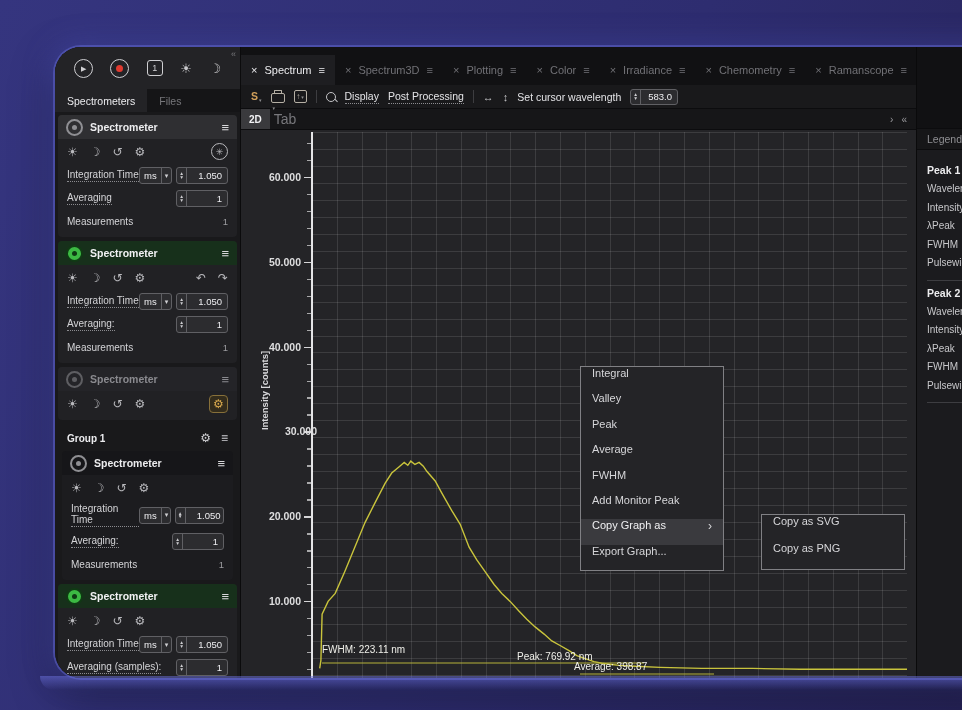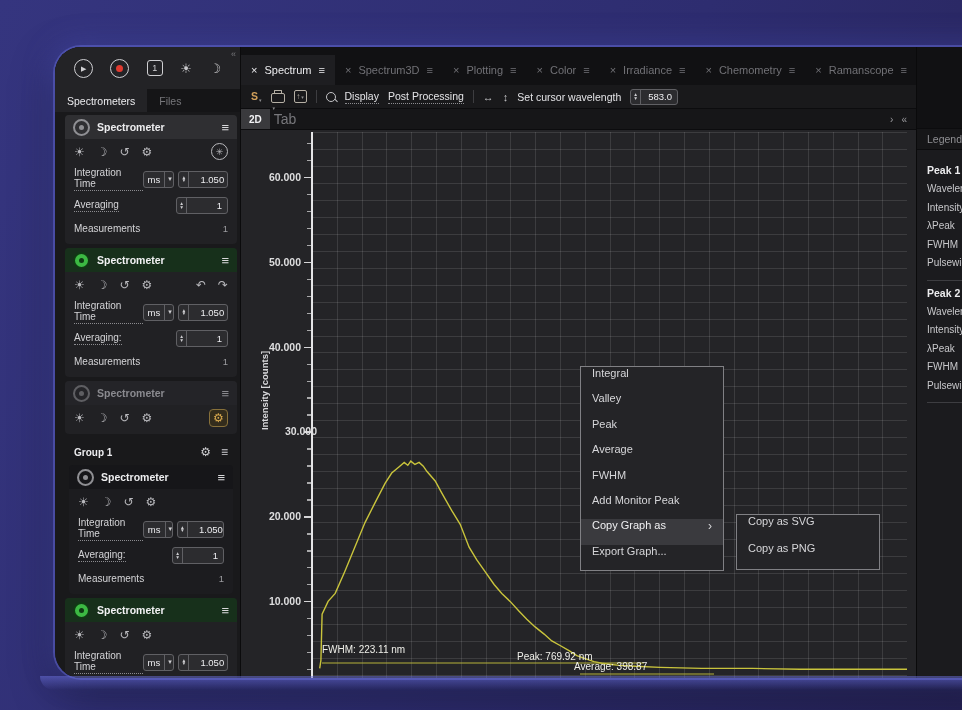--- a/index.html
+++ b/index.html
@@ -13,21 +13,21 @@
   .sb-toolbar{height:42px;flex:none;background:#232326;display:flex;align-items:center;justify-content:space-around;padding:0 10px;position:relative;}
   .sb-collapse{position:absolute;right:4px;top:2px;font-size:9px;color:#77777b;}
   .circ{width:17px;height:17px;border:1.3px solid #cfcfd2;border-radius:50%;display:flex;align-items:center;justify-content:center;color:#cfcfd2;}
   .circ .tri{font-size:7px;line-height:1;margin-left:1px;}
   .circ .dot{width:7px;height:7px;border-radius:50%;background:#e03a2f;}
   .boxic{width:14px;height:14px;border:1.3px solid #cfcfd2;border-radius:3px;color:#cfcfd2;font-size:9px;display:flex;align-items:center;justify-content:center;}
   .glyphic{color:#c9c9cc;font-size:13px;line-height:1;}
   .sb-tabs{height:23px;flex:none;display:flex;background:#151517;}
   .sb-tab{padding:0 12px;display:flex;align-items:center;font-size:10.5px;color:#77777b;}
   .sb-tab.active{background:#232326;color:#ececef;}
-  .panels{flex:1;overflow:hidden;padding:3px 3px 0 10px;}
+  .panels{flex:1;overflow:hidden;padding:3px 3px 0 3px;}
   .panel{background:#212124;border-radius:4px;margin-bottom:4px;padding-bottom:4px;}
   .panel.inset{margin:0 4px 4px 4px;background:#1c1c1f;}
   .p-head{height:24px;display:flex;align-items:center;padding:0 8px;border-radius:4px 4px 0 0;gap:7px;}
   .p-head .burger{margin-left:auto;color:#d8d8da;font-size:13px;}
   .p-head.gray{background:#2f2f32;} .p-head.gray .p-title{color:#ededef;}
   .p-head.green{background:#17301b;} .p-head.green .p-title{color:#f2f2f4;}
   .p-head.dim{background:#242428;} .p-head.dim .p-title{color:#8a8a8f;} .p-head.dim .burger{color:#8a8a8f;}
   .p-head.dark{background:#161619;} .p-head.dark .p-title{color:#ededef;}
   .p-title{font-size:10.5px;font-weight:bold;}
   .sdot{width:13px;height:13px;border-radius:50%;border:2px solid #8f8f93;display:flex;align-items:center;justify-content:center;flex:none;}
@@ -92,21 +92,21 @@
   .lg-head{height:20px;display:flex;align-items:center;padding:0 10px;font-size:10.5px;color:#8f8f93;background:#161618;border-bottom:1px solid #0c0c0e;}
   .lg-body{padding:8px 10px;}
   .lg-sec-title{font-size:10.5px;font-weight:bold;color:#ececee;margin:6px 0 4px 0;white-space:nowrap;}
   .lg-item{font-size:10px;color:#c8c8cb;line-height:18.5px;white-space:nowrap;}
   .lg-hr{border:none;border-top:1px solid #3d3d41;margin:7px 0 2px 0;}
   
   .menu{position:absolute;left:525px;top:319px;width:142px;background:#242427;border:1px solid #808084;z-index:30;}
   .m-item{height:25.4px;display:flex;align-items:flex-start;padding:0 11px;font-size:11px;color:#d6d6d9;}
   .m-item.hl{background:#3a3a3e;color:#f0f0f2;}
   .m-item .mchev{margin-left:auto;font-size:12px;color:#d6d6d9;}
-  .submenu{position:absolute;left:681px;top:467px;width:142px;background:#242427;border:1px solid #808084;z-index:31;}
+  .submenu{position:absolute;left:706px;top:467px;width:142px;background:#242427;border:1px solid #808084;z-index:31;}
   .submenu .m-item{height:27px;}
   .glow{position:absolute;left:40px;right:0;top:676px;height:14px;background:linear-gradient(to bottom,rgba(105,110,215,.55),rgba(105,110,215,0));border-radius:0 0 0 20px;}
 </style>
 </head>
 <body>
 
 <div class="window">
 
   <div class="sidebar">
     <div class="sb-toolbar">

